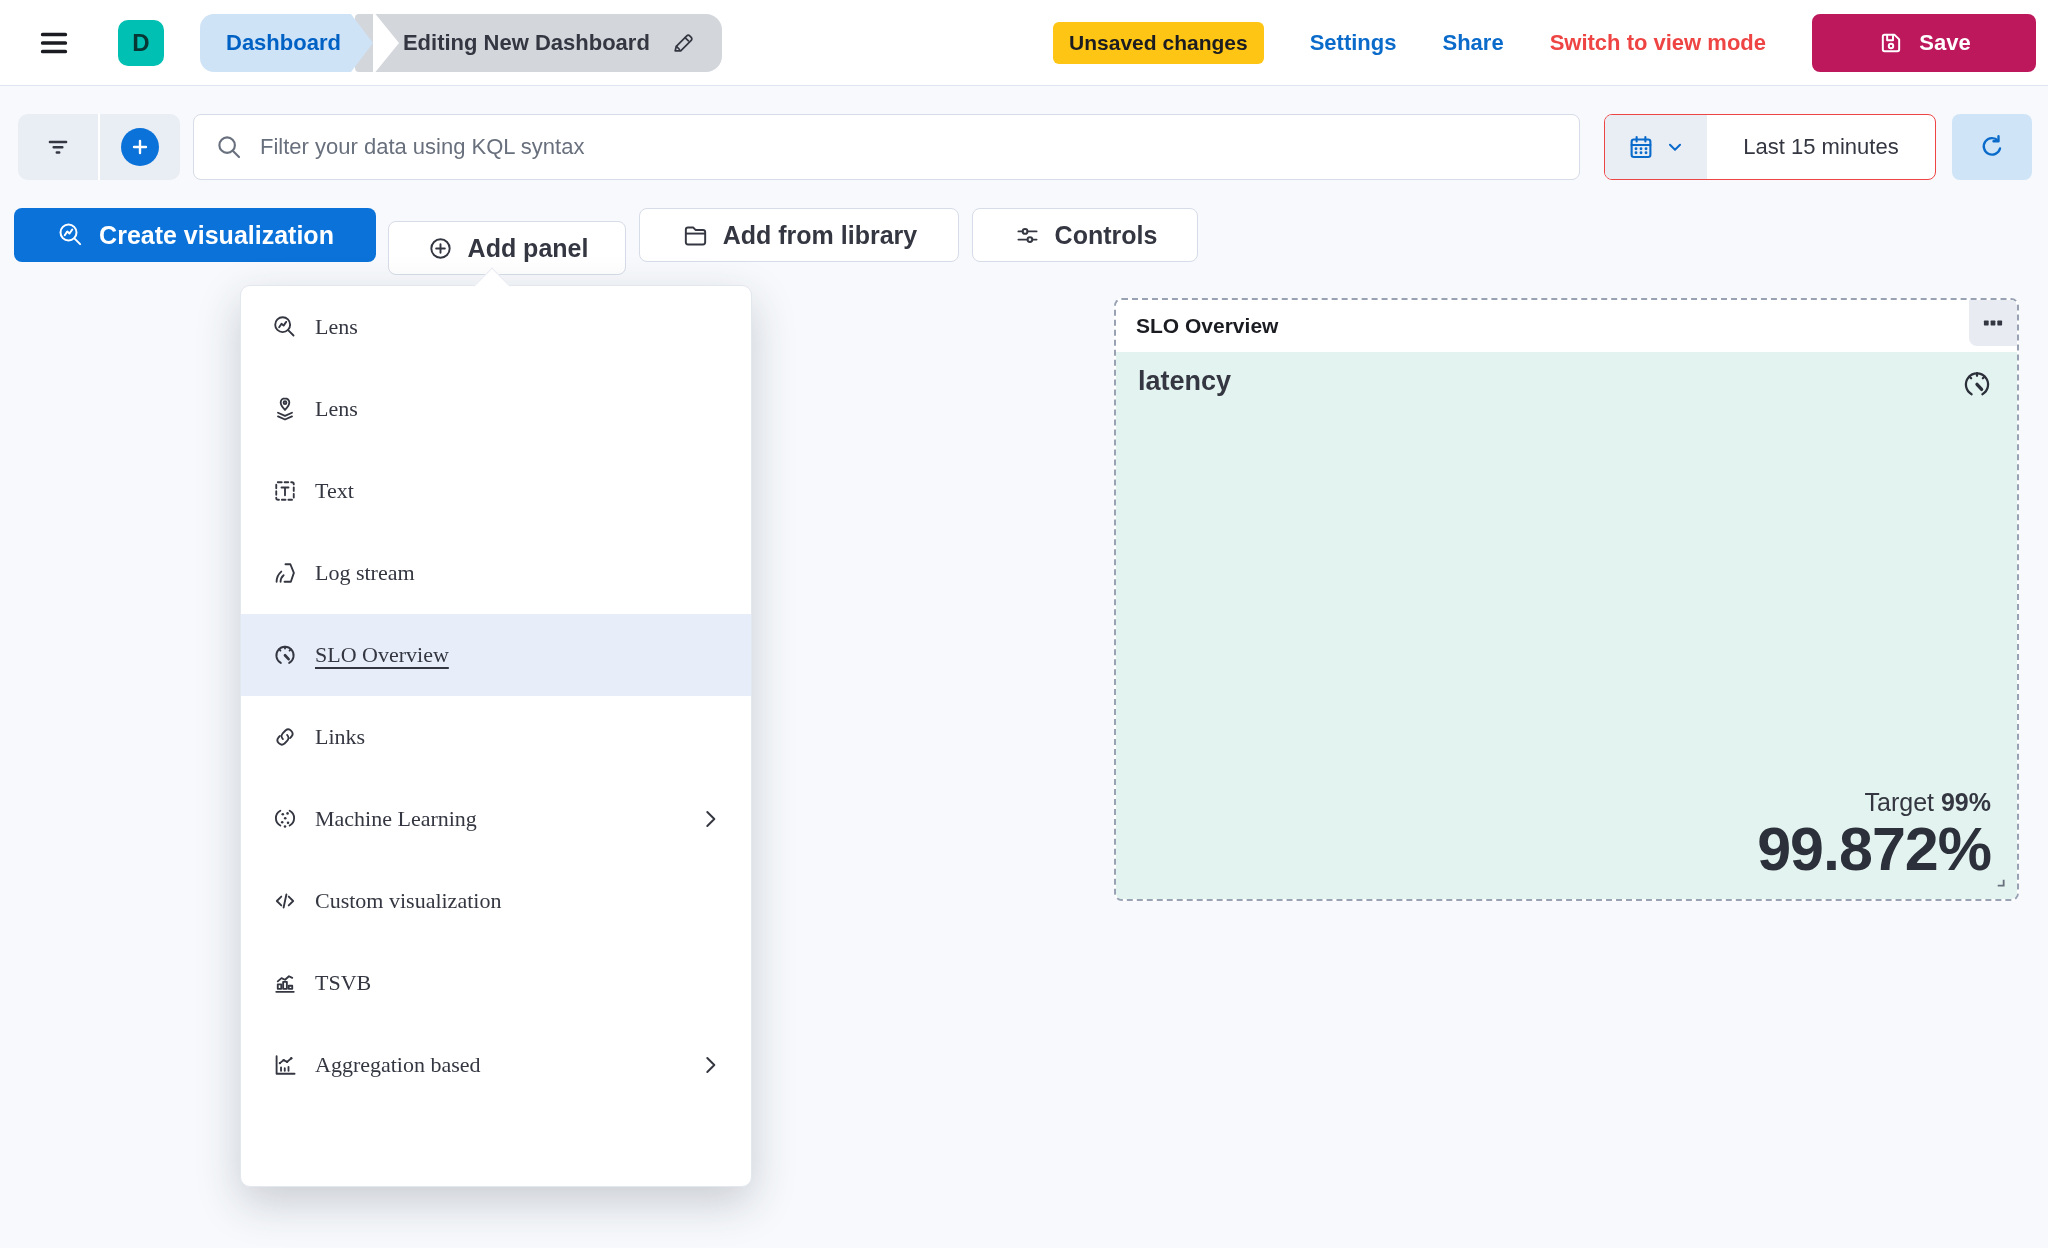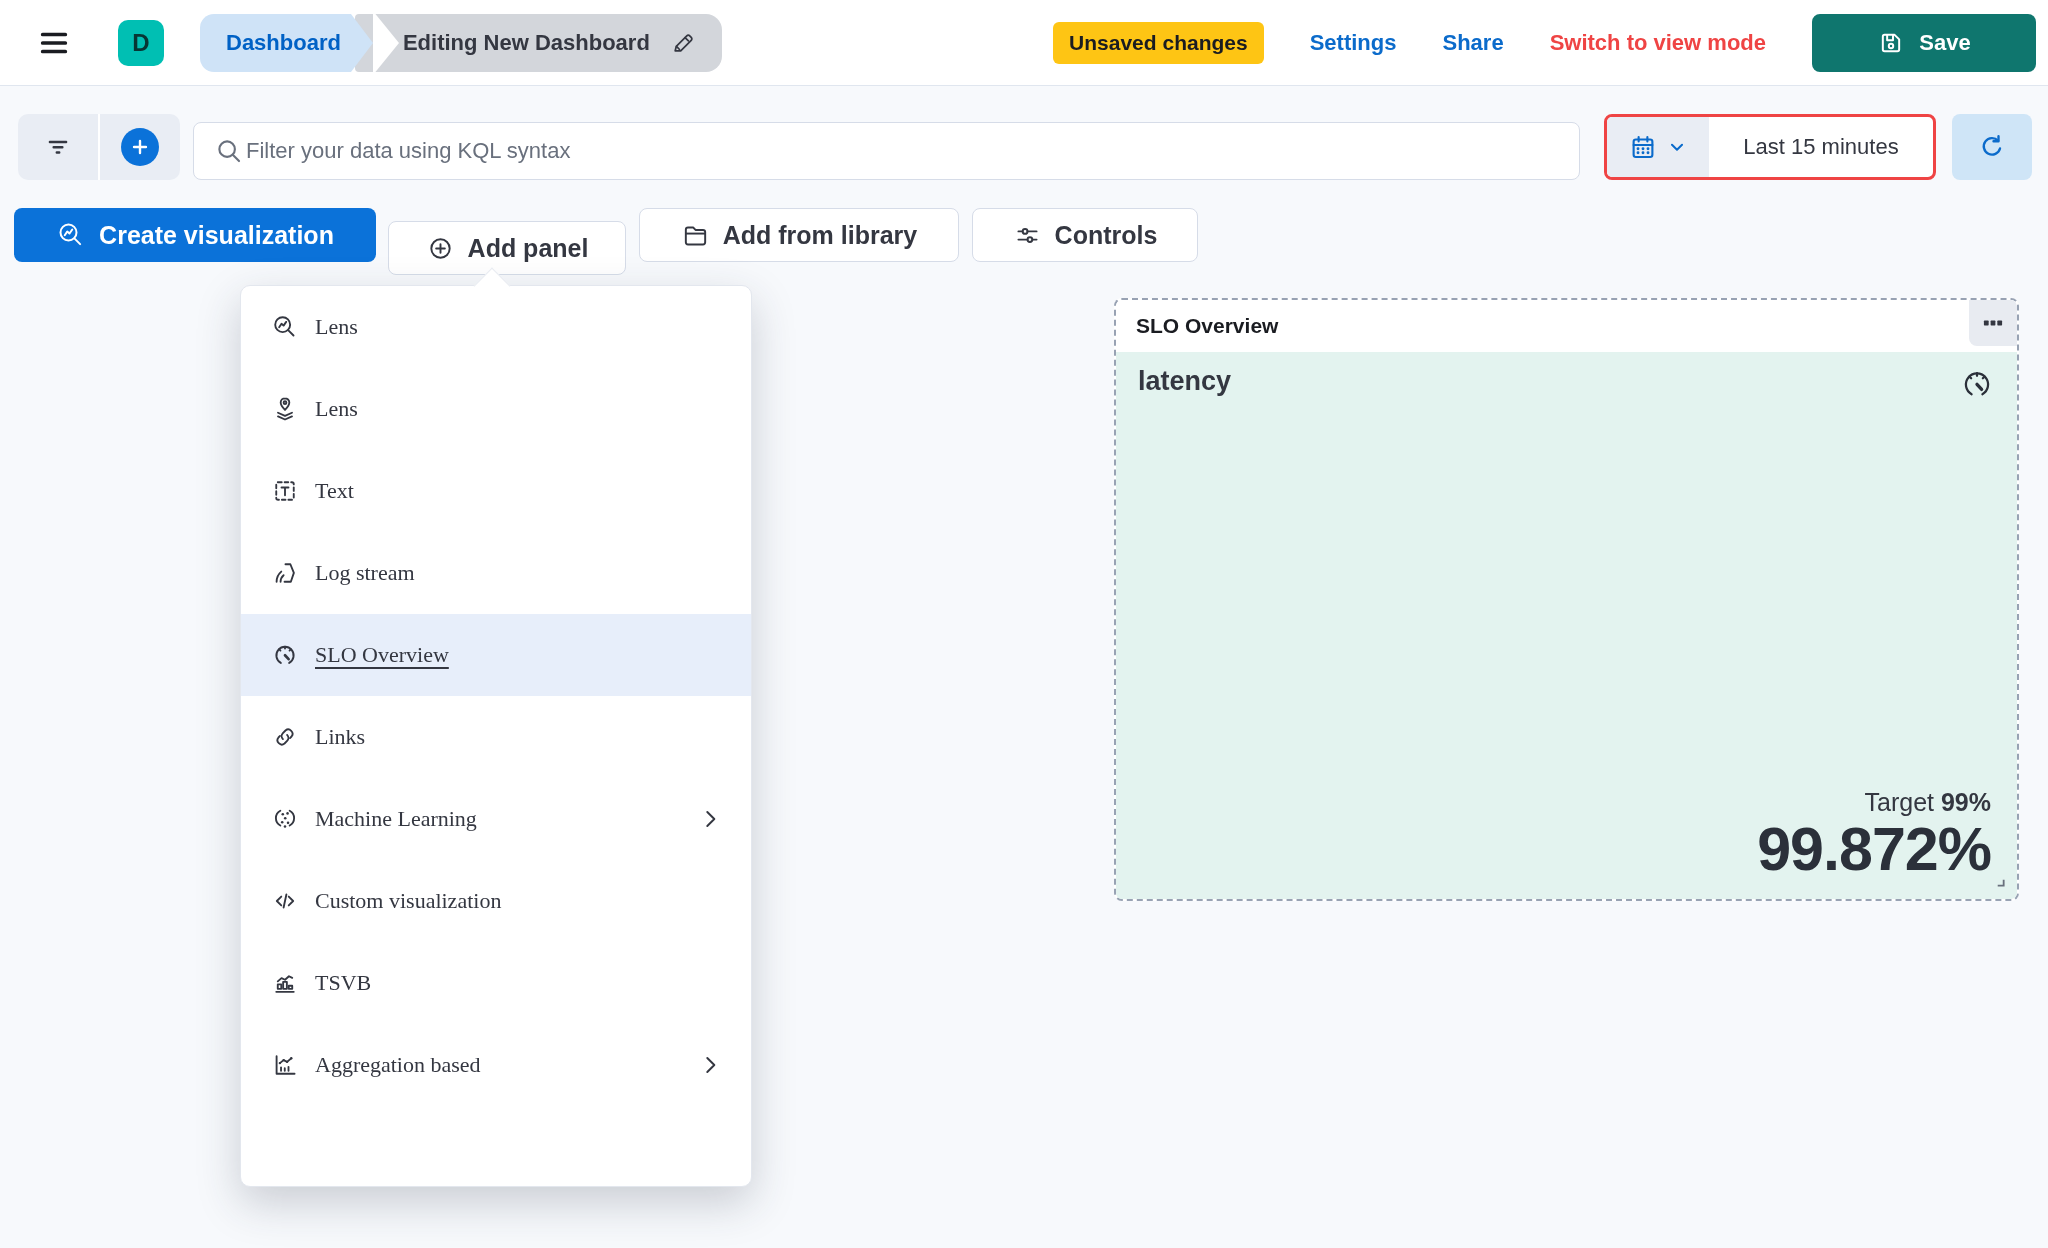--- a/index.html
+++ b/index.html
@@ -39,45 +39,45 @@
     border-top:32px solid transparent; border-bottom:32px solid transparent; border-left:26px solid #ffffff; }
   .blue-wrap{ position:relative; z-index:3; display:flex; }
   .topbar-right{ margin-left:auto; margin-right:12px; display:flex; align-items:center; gap:46px; }
   .badge-warning{
     background:#fec514; color:#1a1c21; font-size:21px; font-weight:600;
     padding:9px 16px; border-radius:6px;
   }
   .top-link{ font-size:22px; font-weight:600; color:#0b6bcb; cursor:pointer; }
   .top-link.disabled{ color:#ef4444; cursor:default; }
   .save-btn{
-    width:224px; height:58px; background:#0f766e; border:none; border-radius:8px;
+    width:224px; height:58px; background:#be185d; border:none; border-radius:8px;
     color:#fff; font-size:22px; font-weight:600; font-family:inherit;
     display:flex; align-items:center; justify-content:center; gap:14px; cursor:pointer;
   }
 
   
   .querybar{ position:absolute; top:86px; left:0; width:2048px; height:122px; }
   .filter-group{
     position:absolute; left:18px; top:28px; width:162px; height:66px;
     background:#e9edf4; border-radius:10px; display:flex; align-items:center;
   }
   .filter-seg{ flex:1; height:100%; display:flex; align-items:center; justify-content:center; cursor:pointer; }
   .filter-divider{ width:2px; height:100%; background:#ffffff; }
   .plus-circle{ width:38px; height:38px; border-radius:50%; background:#0b72d9;
     display:flex; align-items:center; justify-content:center; }
   .kql-input-wrap{
-    position:absolute; left:193px; top:36px; width:1387px; height:58px;
+    position:absolute; left:193px; top:28px; width:1387px; height:66px;
     background:#ffffff; border:1px solid #d6dce8; border-radius:8px;
-    display:flex; align-items:center; padding:0 20px; gap:2px;
+    display:flex; align-items:center; padding:0 20px; gap:16px;
   }
   .kql-input{ flex:1; border:none; outline:none; font-size:22px; font-family:inherit; color:#343741; background:transparent; }
   .kql-input::placeholder{ color:#69707d; }
   .date-group{
     position:absolute; left:1604px; top:28px; width:332px; height:66px;
-    background:#ffffff; border:3px solid #ef4444; border-radius:8px; display:flex; overflow:hidden;
+    background:#ffffff; border:1px solid #ef4444; border-radius:8px; display:flex; overflow:hidden;
   }
   .date-quick{ width:102px; height:100%; background:#e9edf4; display:flex; align-items:center; justify-content:center; gap:8px; cursor:pointer; }
   .date-text{ flex:1; display:flex; align-items:center; justify-content:center; font-size:22px; color:#343741; cursor:pointer; }
   .refresh-btn{
     position:absolute; left:1952px; top:28px; width:80px; height:66px;
     background:#cfe5f7; border:none; border-radius:8px; display:flex; align-items:center; justify-content:center; cursor:pointer;
   }
 
   
   .actionsbar{ position:absolute; top:208px; left:0; width:2048px; height:54px; }

